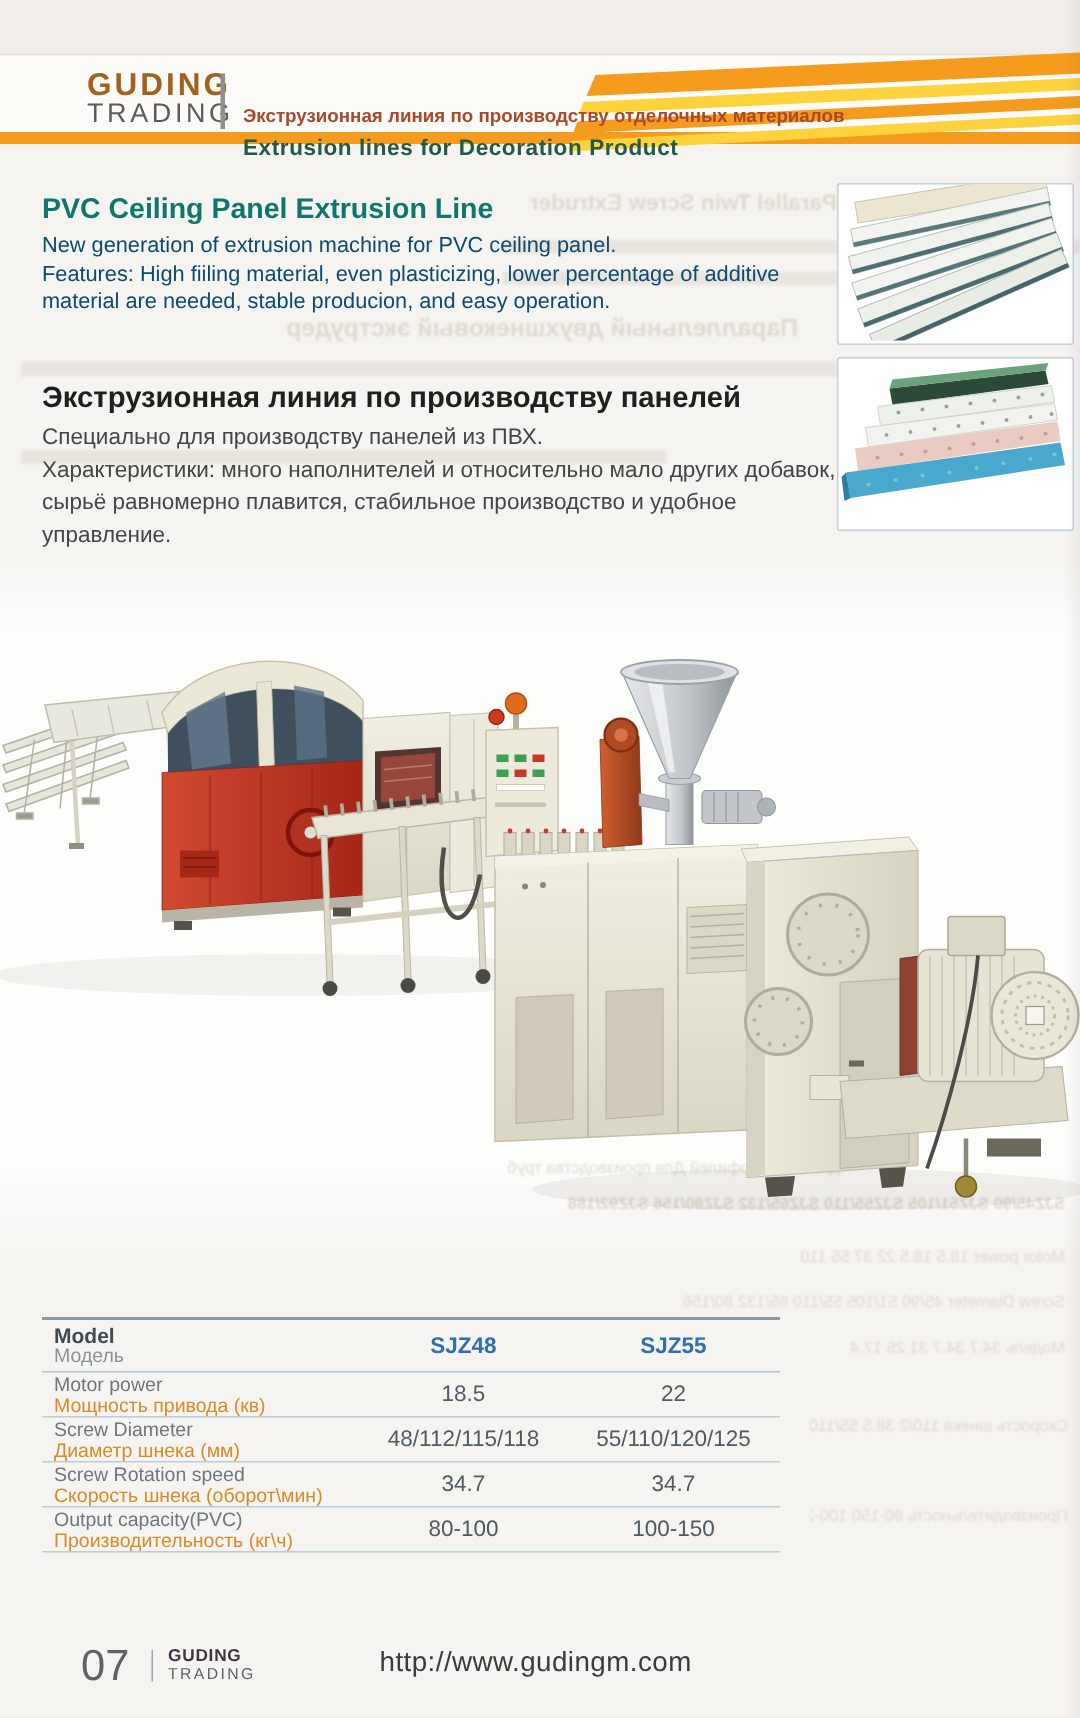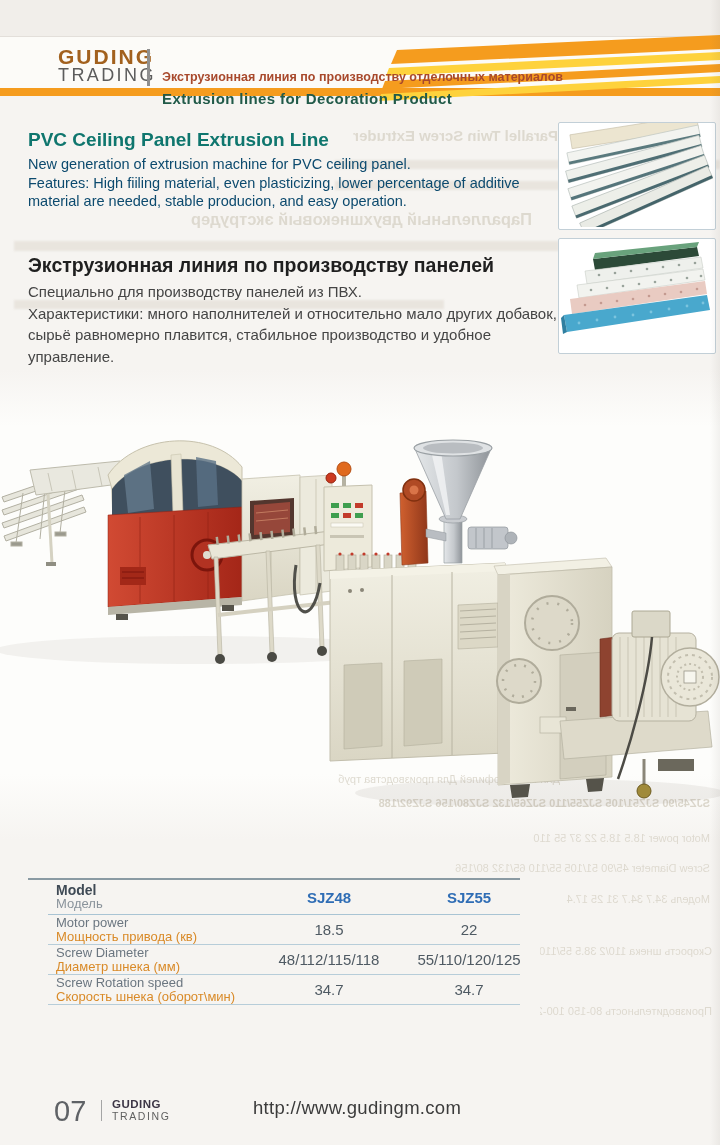--- a/index.html
+++ b/index.html
@@ -28,21 +28,21 @@
   
   .machine{left:0;top:415px;width:720px;height:400px;z-index:2;}
   .photo-bg{left:0;top:370px;width:720px;height:470px;z-index:0;
             background:linear-gradient(#f6f4f1,#fdfdfb 12%,#fdfdfb 86%,#f6f4f1);}
   
   .ghost{color:#c6bfae;transform:scaleX(-1);filter:blur(.6px);z-index:1;white-space:nowrap;overflow:hidden;}
   .gbar{background:rgba(196,186,170,.26);filter:blur(1px);z-index:1;}
   
   .spec{left:28px;top:878px;width:492px;z-index:3;border-top:2px solid #8a9aa3;font-size:13.5px;}
   .trow{display:grid;grid-template-columns:212px 138px 142px;align-items:center;
-        border-bottom:1px solid #b7cdd9;margin-left:20px;}
+        border-bottom:1px solid #b7cdd9;}
   .trow.hd{height:34px;border-bottom:1px solid #a9c4d4;}
   .trow.bd{height:29px;}
   .lblcell{padding-left:8px;line-height:13.5px;}
   .len{color:#6b7680;font-size:13px;}
   .lru{color:#d98a28;font-size:13px;}
   .mden{color:#3f4a55;font-weight:bold;font-size:14px;}
   .mdru{color:#8a939b;font-size:13px;}
   .colh{color:#2f6db5;font-weight:bold;font-size:15px;text-align:center;}
   .val{color:#4f5a63;font-size:15px;text-align:center;}
   
@@ -408,20 +408,28 @@
       <div class="val">55/110/120/125</div>
     </div>
     <div class="trow bd">
       <div class="lblcell">
         <div class="len">Screw Rotation speed</div>
         <div class="lru">Скорость шнека (оборот\мин)</div>
       </div>
       <div class="val">34.7</div>
       <div class="val">34.7</div>
     </div>
+    <div class="trow bd">
+      <div class="lblcell">
+        <div class="len">Output capacity(PVC)</div>
+        <div class="lru">Производительность (кг\ч)</div>
+      </div>
+      <div class="val">80-100</div>
+      <div class="val">100-150</div>
+    </div>
   </div>
 
   <div class="abs pageno">07</div>
   <div class="abs f-div"></div>
   <div class="abs f-logo1">GUDING</div>
   <div class="abs f-logo2">TRADING</div>
   <a class="abs f-url" href="#">http://www.gudingm.com</a>
 
   <div class="abs right-edge"></div>
 </div>

